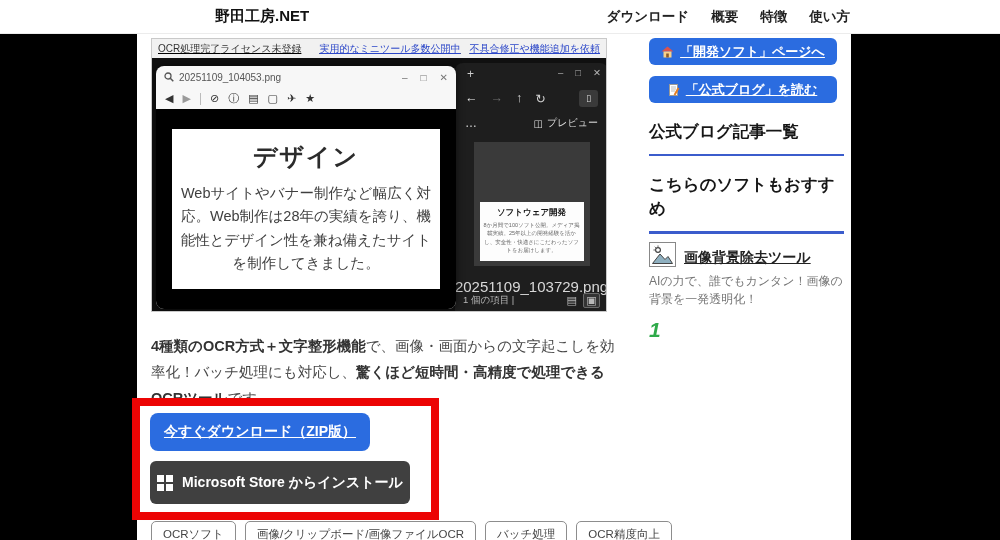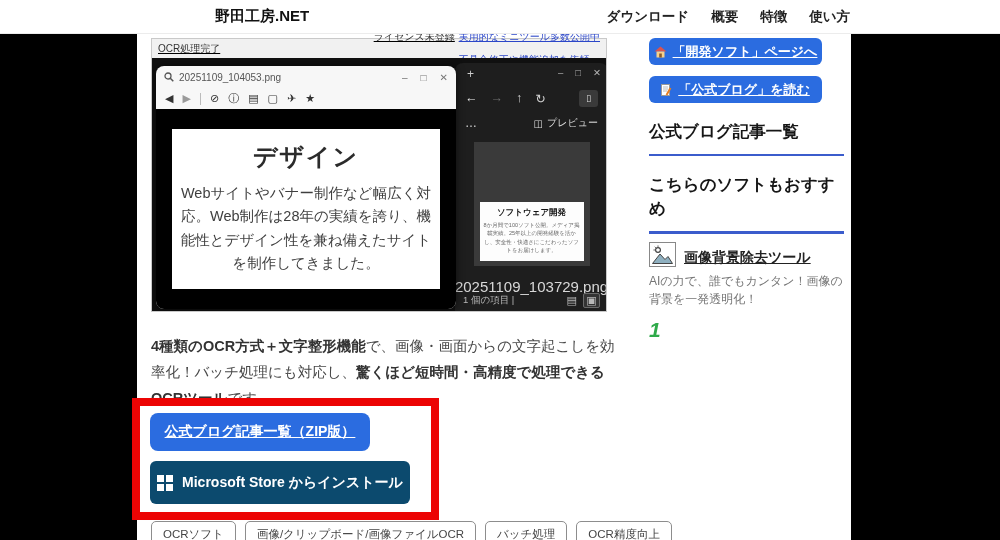--- a/index.html
+++ b/index.html
@@ -13,21 +13,21 @@
   .top-nav span { font-size:13.5px; font-weight:bold; color:#222; cursor:pointer; }
 
   
   .stage { position:absolute; left:0; top:34px; width:1000px; height:506px; background:#000; }
   .content { position:absolute; left:137px; top:34px; width:714px; height:506px; background:#fff; }
 
   
   .shot { position:absolute; left:14px; top:4px; width:456px; height:274px; border:1px solid #c9c9c9; background:#0d0d0d;text-decoration:underline; }
   .shot-status { height:19px; background:#f1f1f1; display:flex; align-items:center; justify-content:space-between; padding:0 6px; font-size:10px; }
   .shot-status .lft { color:#333; }
-  .shot-status .rgt { display:flex; gap:4px; }
+  .shot-status .rgt { display:flex; align-items:center; gap:18px; }
   .shot-status .lic { color:#333; }
   .shot-status a { color:#2b46c8; text-decoration:underline; cursor:pointer; }
   .shot-dark { position:relative; height:253px; background:#101010; overflow:hidden; }
 
   
   .viewer { position:absolute; left:4px; top:8px; width:300px; height:243px; background:#f7f7f7; border-radius:8px; overflow:hidden; z-index:2; box-shadow:0 0 8px rgba(0,0,0,.6); }
   .v-title { height:22px; display:flex; align-items:center; gap:5px; padding:0 8px; font-size:10px; color:#555; }
   .v-title .spacer { flex:1; }
   .v-ctrl { display:flex; gap:13px; color:#777; font-size:10px; }
   .v-ctrl span { cursor:pointer; }
@@ -66,31 +66,31 @@
   .e-status .boxed { width:17px; height:15px; border:1px solid #6a6a6a; background:#333; border-radius:2px; display:flex; align-items:center; justify-content:center; cursor:pointer; }
   .e-status .plain { cursor:pointer; }
 
   
   .desc { position:absolute; left:14px; top:300px; width:468px; font-size:14.5px; line-height:1.78; color:#474747; }
   .desc b { color:#333; }
 
   
   .redbox { position:absolute; left:-5px; top:364px; width:307px; height:122px; border:8px solid #ec0404; background:#fff; }
   .btn-zip { display:flex; align-items:center; justify-content:center; margin:7px 0 10px 10px; width:220px; height:38px; border-radius:8px; background:#2b6ce0; color:#fff; font-size:14px; font-weight:bold; text-decoration:underline; cursor:pointer; }
-  .btn-store { display:flex; align-items:center; justify-content:center; gap:9px; margin-left:10px; width:260px; height:43px; border-radius:6px; background:#0c4a6e; color:#fff; font-size:14px; font-weight:bold; cursor:pointer; }
+  .btn-store { display:flex; align-items:center; justify-content:center; gap:9px; margin-left:10px; width:260px; height:43px; border-radius:6px; background:#404040; color:#fff; font-size:14px; font-weight:bold; cursor:pointer; }
   .mslogo { display:grid; grid-template-columns:7px 7px; grid-template-rows:7px 7px; gap:2px; }
   .mslogo i { background:#fff; }
 
   
   .tags { position:absolute; left:14px; top:487px; display:flex; gap:9px; }
   .tag { border:1.5px solid #8d8d8d; border-radius:5px; padding:5px 11px 6px; font-size:11.5px; color:#444; background:#fff; white-space:nowrap; cursor:pointer; }
 
   
   .sidebar { position:absolute; left:512px; top:4px; width:195px; }
-  .sb-btn { width:173px; height:27px; border-radius:6px; background:#2b6ce0; color:#fff; display:flex; align-items:center; justify-content:center; gap:6px; font-size:13px; font-weight:bold; cursor:pointer; margin-bottom:11px; }
+  .sb-btn { width:188px; height:27px; border-radius:6px; background:#2b6ce0; color:#fff; display:flex; align-items:center; justify-content:center; gap:6px; font-size:13px; font-weight:bold; cursor:pointer; margin-bottom:11px; }
   .sb-btn span { text-decoration:underline; }
   .sb-h { font-size:16.5px; font-weight:bold; color:#161616; line-height:1.45; }
   .sb-h.mt { margin-top:17px; }
   .sb-rule { height:2.5px; background:#3b5ccc; margin:10px 0 8px; }
   .sb-links a { display:block; font-size:13px; color:#3c4ec5; text-decoration:underline; line-height:1.48; cursor:pointer; }
   .rec-row { display:flex; align-items:flex-end; gap:8px; margin-top:7px; }
   .rec-icon { width:27px; height:25px; border:1px solid #888; background:#fff; display:flex; align-items:center; justify-content:center; }
   .rec-link { font-size:14px; font-weight:bold; color:#222; text-decoration:underline; cursor:pointer; }
   .rec-desc { font-size:12px; color:#757575; line-height:1.55; margin-top:5px; }
   .rec2-row { display:flex; align-items:center; gap:9px; margin-top:9px; }
@@ -110,21 +110,21 @@
 </div>
 
 <div class="stage"></div>
 <div class="content">
 
   <div class="shot">
     <div class="shot-status">
       <span class="lft">OCR処理完了</span>
       <span class="rgt">
         <span class="lic">ライセンス未登録</span>
-        <span style="display:flex;gap:9px;flex-direction:column;">
+        <span style="display:flex;gap:9px;">
             <a>実用的なミニツール多数公開中</a>
             <a>不具合修正や機能追加を依頼</a>
           </span>
       </span>
     </div>
     <div class="shot-dark">
 
       <div class="viewer">
         <div class="v-title">
           <svg width="10" height="10" viewBox="0 0 10 10">
@@ -200,21 +200,21 @@
         </div>
       </div>
 
     </div>
   </div>
 
   <p class="desc"><b>4種類のOCR方式＋文字整形機能</b><span>で、画像・画面からの文字起こしを効率化！バッチ処理にも対応し、</span><b>驚くほど短時間・高精度で処理できるOCRツール</b><span>です。</span></p>
 
   <div class="redbox">
     <div class="btn-zip">
-      <span>公式ブログ記事一覧（ZIP版）</span>
+      <span>今すぐダウンロード（ZIP版）</span>
     </div>
     <div class="btn-store">
       <span class="mslogo">
           <i></i>
           <i></i>
           <i></i>
           <i></i>
         </span>
       <span>Microsoft Store からインストール</span>
     </div>

